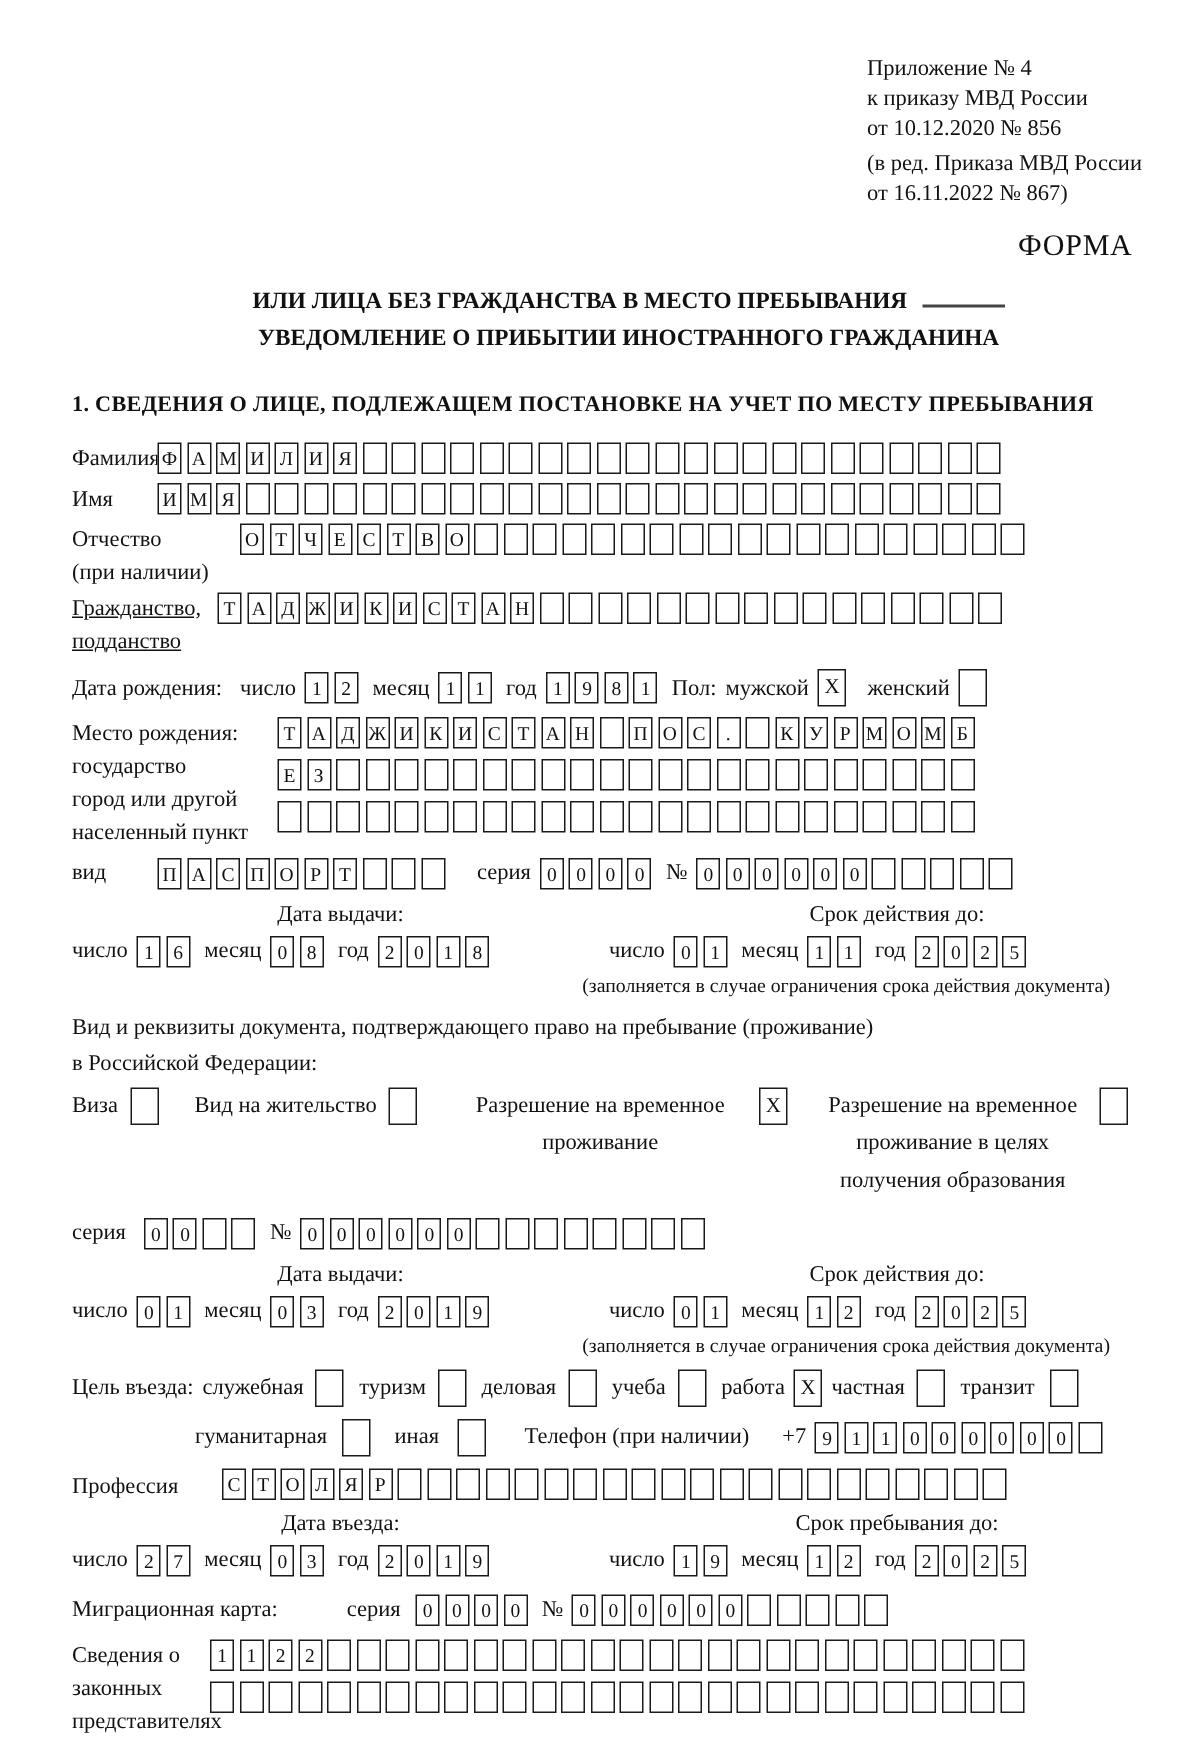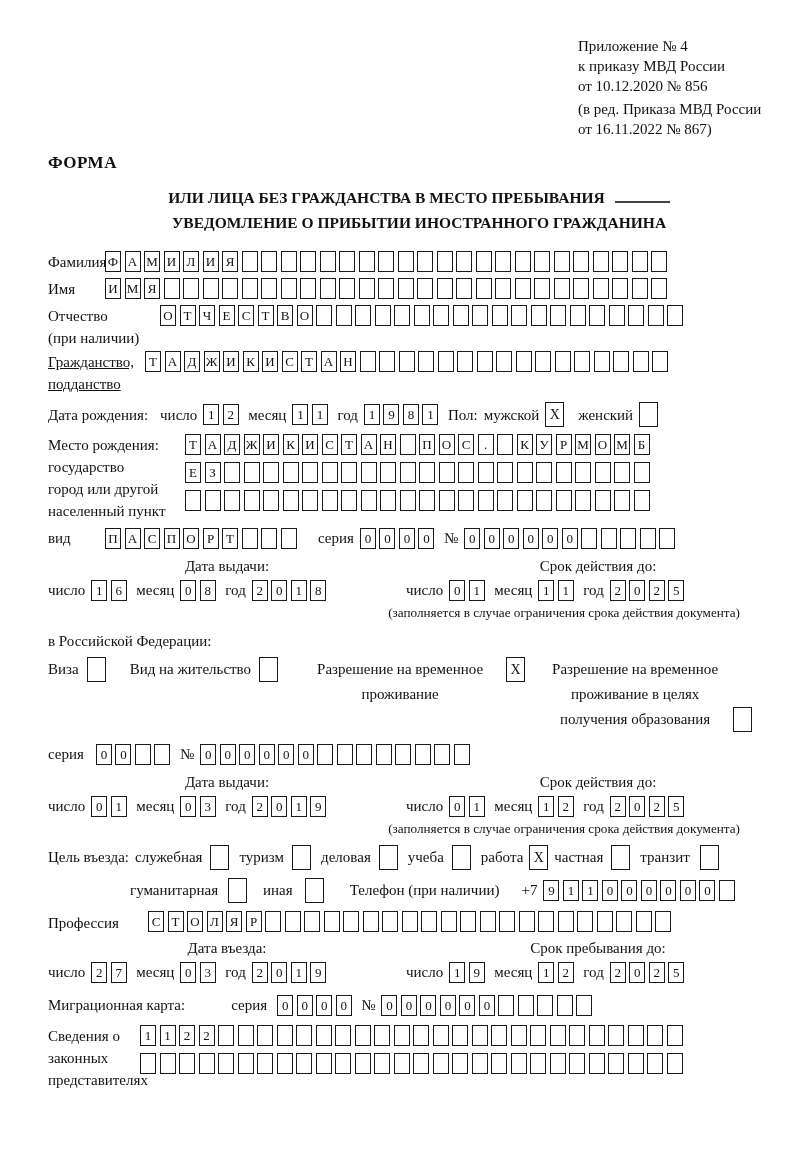--- a/index.html
+++ b/index.html
@@ -7,21 +7,21 @@
   body {
     width:800px; height:1163px; overflow:hidden;
     font-family:"Liberation Serif", serif;
     color:#111; font-size:15px;
   }
   .page { padding:36px 10px 0 48px; }
 
   
   .hdr { margin-left:530px; line-height:20px; }
   .hdr .sub { margin-top:3px; }
-  .forma { padding-right:35px; font-weight:bold; margin-top:14px; font-size:17px; letter-spacing:.5px; }
+  .forma { text-align:right; padding-right:35px; font-weight:normal; margin-top:14px; font-size:20px; letter-spacing:.5px; }
 
   .title { text-align:center; font-weight:bold; font-size:15.5px; line-height:25px; margin-top:12px; }
   .blank-line { display:inline-block; width:55px; border-bottom:2px solid #444; height:12px; margin-left:10px; }
 
   .sec-heading { font-weight:bold; font-size:14.8px; margin-top:24px; letter-spacing:.2px; }
 
   
   .cells { display:inline-flex; white-space:nowrap; }
   .cell {
     display:inline-block; width:16px; height:21px; border:1.5px solid #1a1a1a;
@@ -69,20 +69,21 @@
   </div>
   <div class="forma">ФОРМА</div>
 
   <div class="title">
     <div>
       <span>ИЛИ ЛИЦА БЕЗ ГРАЖДАНСТВА В МЕСТО ПРЕБЫВАНИЯ</span><span class="blank-line"></span>
     </div>
     <div>УВЕДОМЛЕНИЕ О ПРИБЫТИИ ИНОСТРАННОГО ГРАЖДАНИНА</div>
   </div>
 
+  <div class="sec-heading">1. СВЕДЕНИЯ О ЛИЦЕ, ПОДЛЕЖАЩЕМ ПОСТАНОВКЕ НА УЧЕТ ПО МЕСТУ ПРЕБЫВАНИЯ</div>
 
   <div class="row" style="margin-top:16px;">
     <span class="lbl w-surname">Фамилия</span>
     <span class="cells">
         <span class="cell">Ф</span>
         <span class="cell">А</span>
         <span class="cell">М</span>
         <span class="cell">И</span>
         <span class="cell">Л</span>
         <span class="cell">И</span>
@@ -418,20 +419,21 @@
             <span class="cell">0</span>
             <span class="cell">2</span>
             <span class="cell">5</span>
           </span>
       </div>
     </div>
   </div>
   <div class="note">(заполняется в случае ограничения срока действия документа)</div>
 
   <div style="margin-top:8px; line-height:24px;">
+    <div>Вид и реквизиты документа, подтверждающего право на пребывание (проживание)</div>
     <div>в Российской Федерации:</div>
   </div>
 
   <div class="row" style="margin-top:4px;">
     <span class="chkgroup">
       <span class="glbl">Виза</span>
       <span class="cells chk">
           <span class="cell"></span>
         </span>
     </span>
@@ -440,21 +442,21 @@
       <span class="cells chk">
           <span class="cell"></span>
         </span>
     </span>
     <span class="chkgroup" style="margin-left:24px;">
       <span class="glbl center2" style="width:196px;">Разрешение на временное проживание</span>
       <span class="cells chk">
           <span class="cell">X</span>
         </span>
     </span>
-    <span class="chkgroup" style="margin-left:20px;align-items:flex-end;">
+    <span class="chkgroup" style="margin-left:20px;">
       <span class="glbl center2" style="width:180px;">Разрешение на временное проживание в целях получения образования</span>
       <span class="cells chk">
           <span class="cell"></span>
         </span>
     </span>
   </div>
 
   <div class="row" style="align-items:center; margin-top:10px;">
     <span>серия</span>
     <span class="cells" style="margin-left:12px;">

